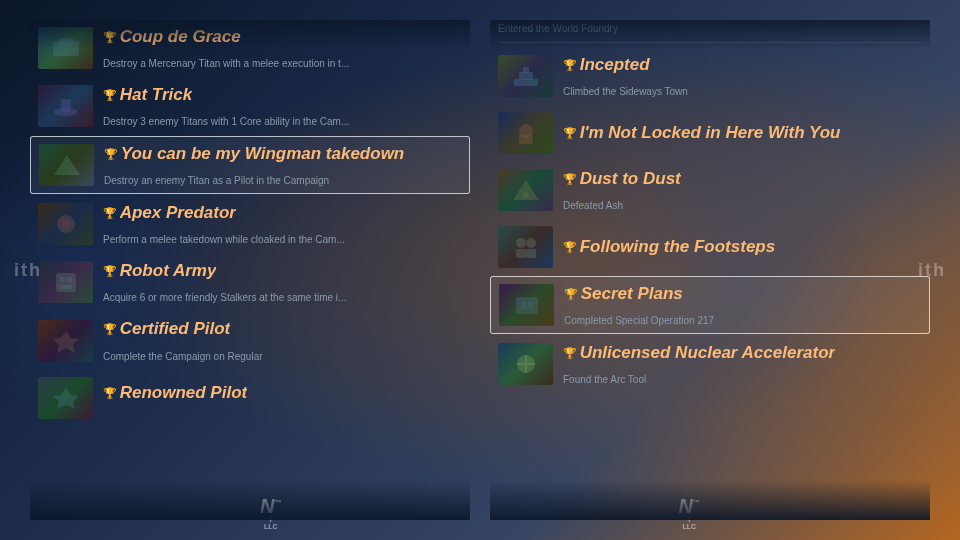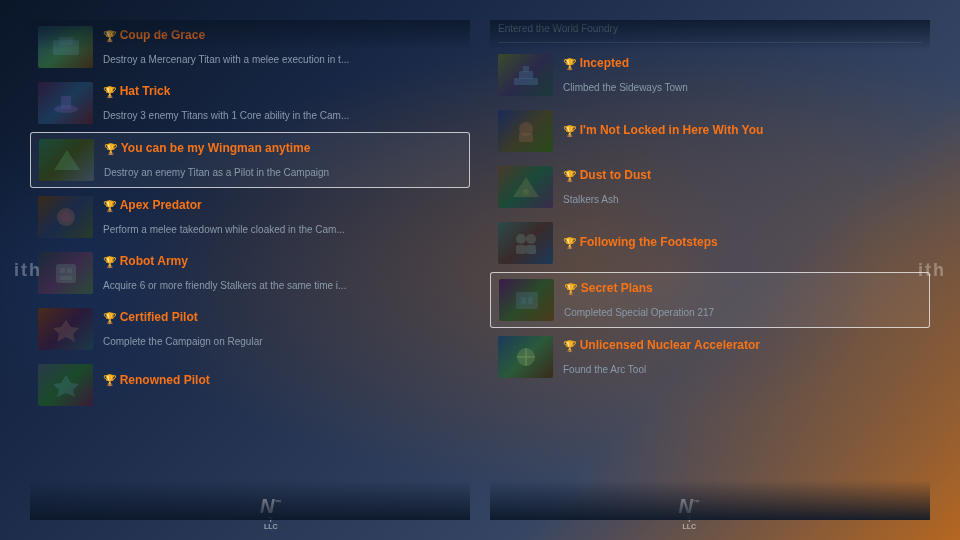--- a/index.html
+++ b/index.html
@@ -134,27 +134,28 @@
     .thumb-10 { background: linear-gradient(135deg, #4a3a2a, #1a4a3a, #3a2a4a); }
     .thumb-11 { background: linear-gradient(135deg, #2a4a4a, #3a2a2a, #1a3a5a); }
     .thumb-12 { background: linear-gradient(135deg, #3a1a4a, #2a4a2a, #4a3a1a); }
 
     .achievement-info {
       flex: 1;
       min-width: 0;
     }
 
     .achievement-title {
-      font-size: 12px;
+      font-size: 17px;
       font-weight: bold;
-      color: #f97316;
+      color: #fdba74;
       white-space: nowrap;
       overflow: hidden;
       text-overflow: ellipsis;
       line-height: 1.3;
+      font-style: italic;
     }
 
     .achievement-desc {
       font-size: 10px;
       color: #8a9aaa;
       white-space: nowrap;
       overflow: hidden;
       text-overflow: ellipsis;
       line-height: 1.3;
       margin-top: 9px;
@@ -305,21 +306,21 @@
       <div class="achievement-thumb thumb-3">
         <div class="thumb-detail">
           <svg class="thumb-shape" viewBox="0 0 30 25" fill="rgba(100,200,150,0.5)">
               <polygon points="15,2 28,22 2,22"></polygon>
             </svg>
         </div>
       </div>
       <div class="achievement-info">
         <div class="achievement-title-row">
           <span class="trophy-icon">🏆</span>
-          <span class="achievement-title">You can be my Wingman anytime</span>
+          <span class="achievement-title">You can be my Wingman takedown</span>
         </div>
         <div class="achievement-desc">Destroy an enemy Titan as a Pilot in the Campaign</div>
       </div>
     </div>
 
     <div class="achievement-item">
       <div class="achievement-thumb thumb-4">
         <div class="thumb-detail">
           <svg class="thumb-shape" viewBox="0 0 30 25" fill="rgba(200,120,80,0.5)">
               <circle cx="15" cy="12" r="9"></circle>
@@ -440,21 +441,21 @@
               <polygon points="15,2 28,22 2,22"></polygon>
               <circle cx="15" cy="17" r="3"></circle>
             </svg>
         </div>
       </div>
       <div class="achievement-info">
         <div class="achievement-title-row">
           <span class="trophy-icon">🏆</span>
           <span class="achievement-title">Dust to Dust</span>
         </div>
-        <div class="achievement-desc">Stalkers Ash</div>
+        <div class="achievement-desc">Defeated Ash</div>
       </div>
     </div>
 
     <div class="achievement-item">
       <div class="achievement-thumb thumb-11">
         <div class="thumb-detail">
           <svg class="thumb-shape" viewBox="0 0 30 25" fill="rgba(140,200,180,0.5)">
               <circle cx="10" cy="8" r="5"></circle>
               <circle cx="20" cy="8" r="5"></circle>
               <rect x="5" y="14" width="10" height="9" rx="2"></rect>

